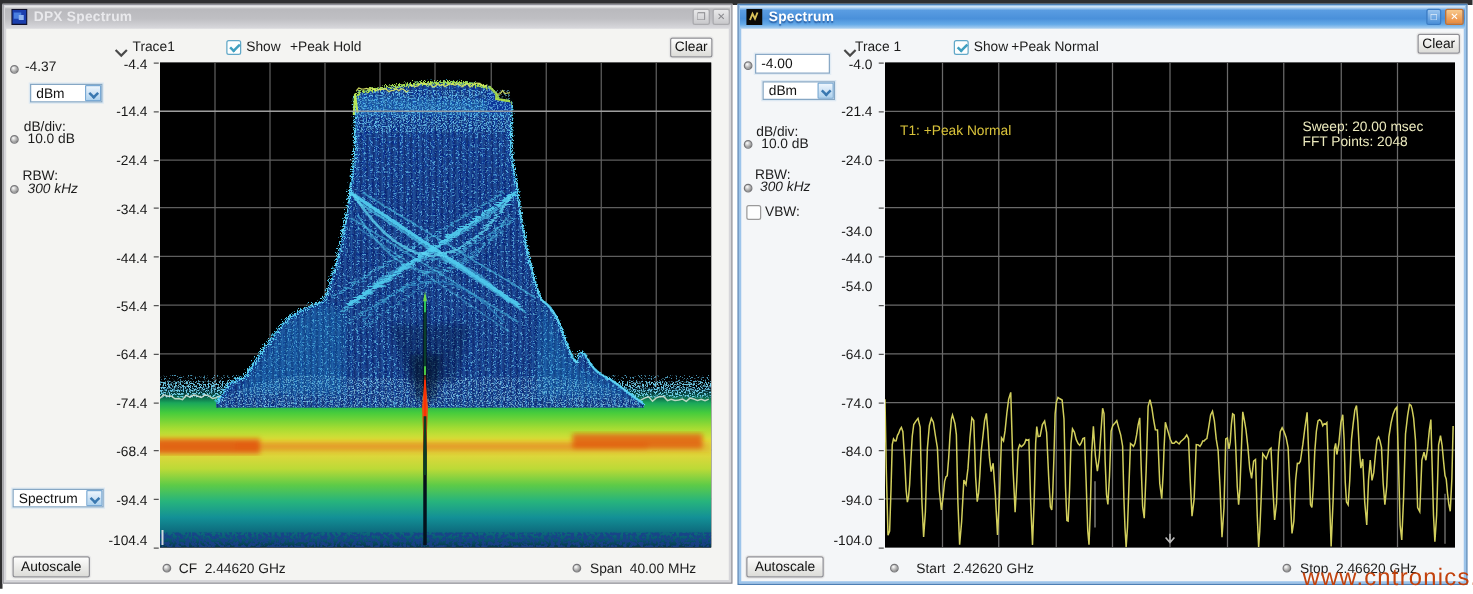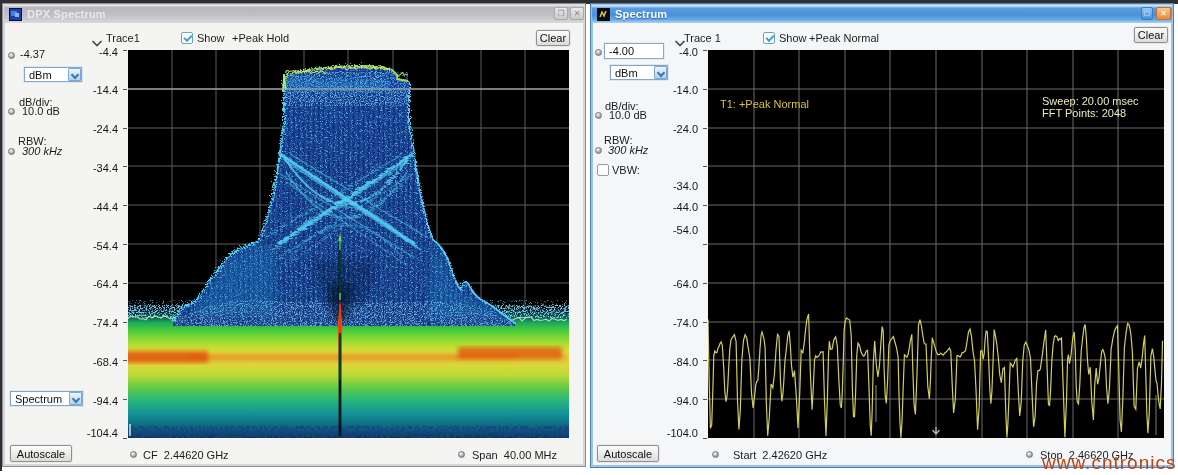--- a/index.html
+++ b/index.html
@@ -286,21 +286,21 @@
     <svg width="12" height="9">
         <path d="M1.5 2 L6 6.5 L10.5 2" fill="none" stroke="#4a4a4a" stroke-width="1.7"></path>
       </svg></div>
   <div class="abs lbl" style="left:93px; top:28px;">Trace 1</div>
   <div class="abs chk on" style="left:172px; top:28px;"></div>
   <div class="abs lbl" style="left:188px; top:28px;">Show</div>
   <div class="abs lbl" style="left:218px; top:28px;">+Peak Normal</div>
   <div class="abs btn clearbtn" style="left:543px; top:23px; line-height:15px;">Clear</div>
 <div class="abs ylab" style="left:69px; top:42px;">-4.0</div>
 <div class="abs tick" style="left:112px; top:46px;"></div>
-<div class="abs ylab" style="left:69px; top:80px;">-14.0</div>
+<div class="abs ylab" style="left:69px; top:80px;">-21.4</div>
 <div class="abs tick" style="left:112px; top:85px;"></div>
 <div class="abs ylab" style="left:69px; top:119px;">-24.0</div>
 <div class="abs tick" style="left:112px; top:124px;"></div>
 <div class="abs ylab" style="left:69px; top:148px;margin-top:28px;">-34.0</div>
 <div class="abs tick" style="left:112px; top:162px;"></div>
 <div class="abs ylab" style="left:69px; top:197px;">-44.0</div>
 <div class="abs tick" style="left:112px; top:201px;"></div>
 <div class="abs ylab" style="left:69px; top:220px;">-54.0</div>
 <div class="abs tick" style="left:112px; top:240px;"></div>
 <div class="abs ylab" style="left:69px; top:274px;">-64.0</div>

